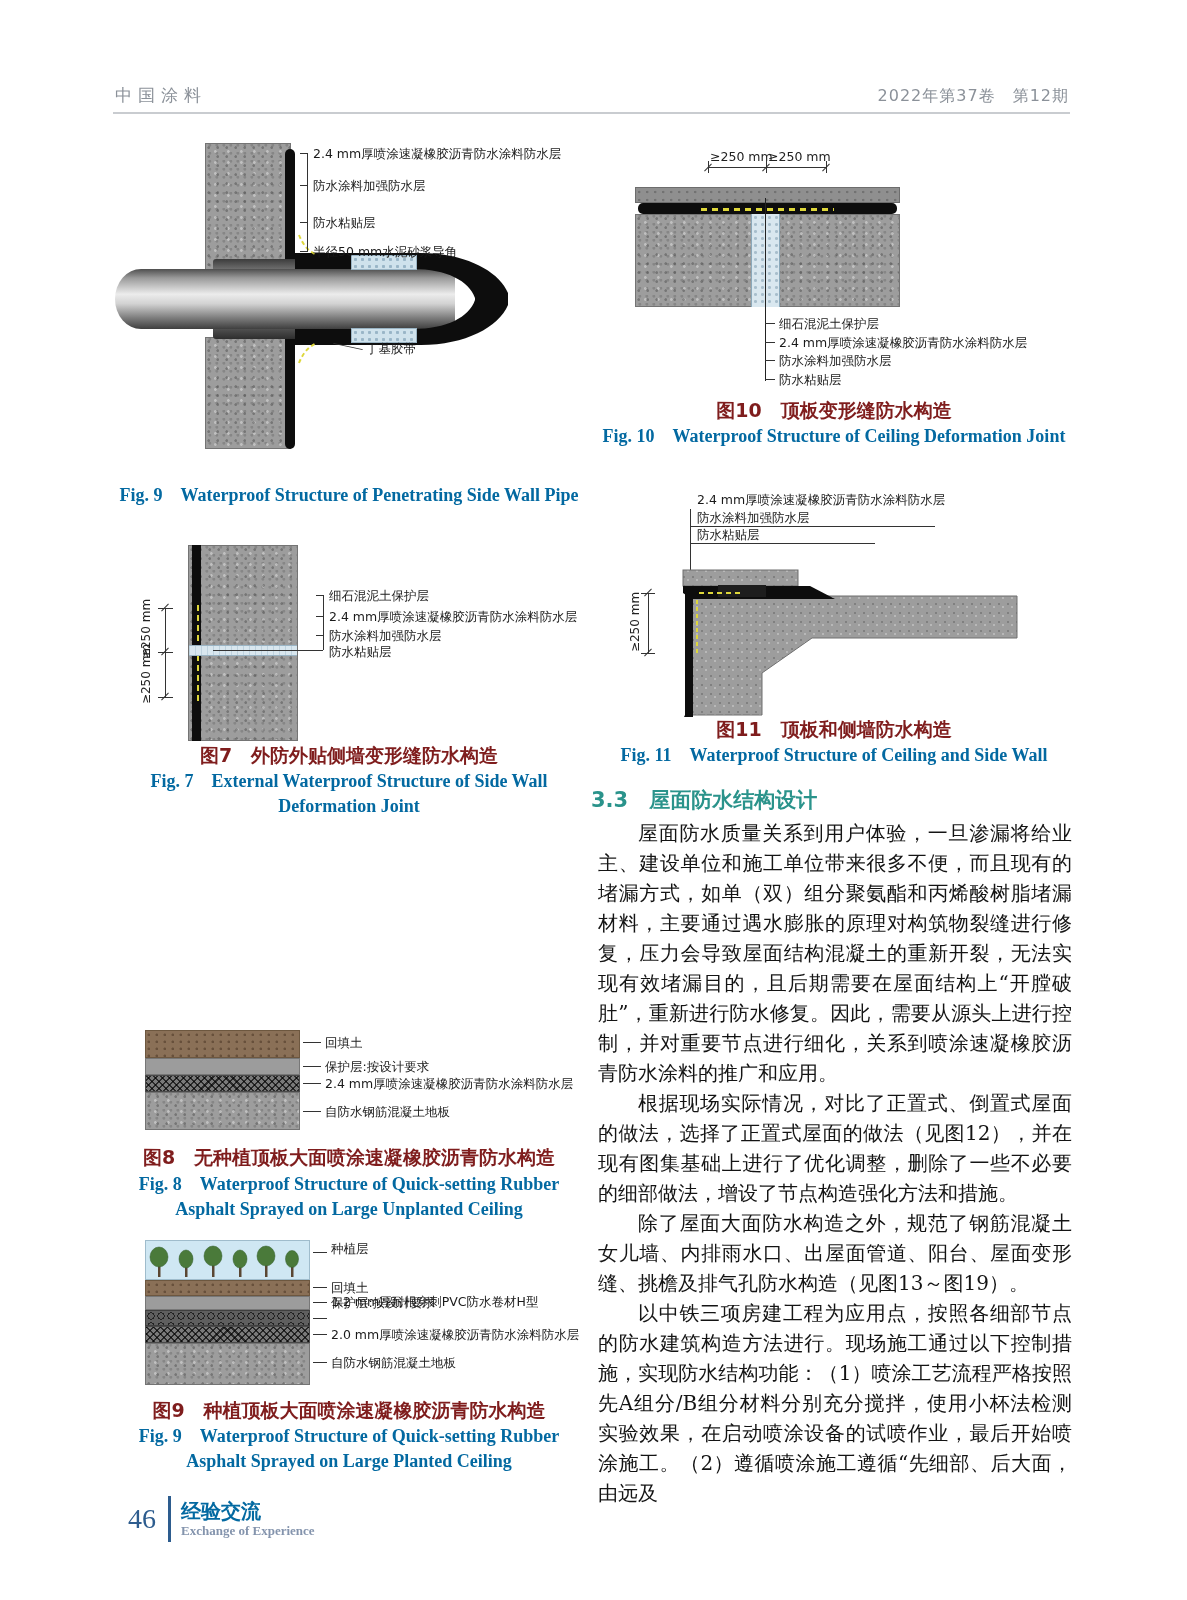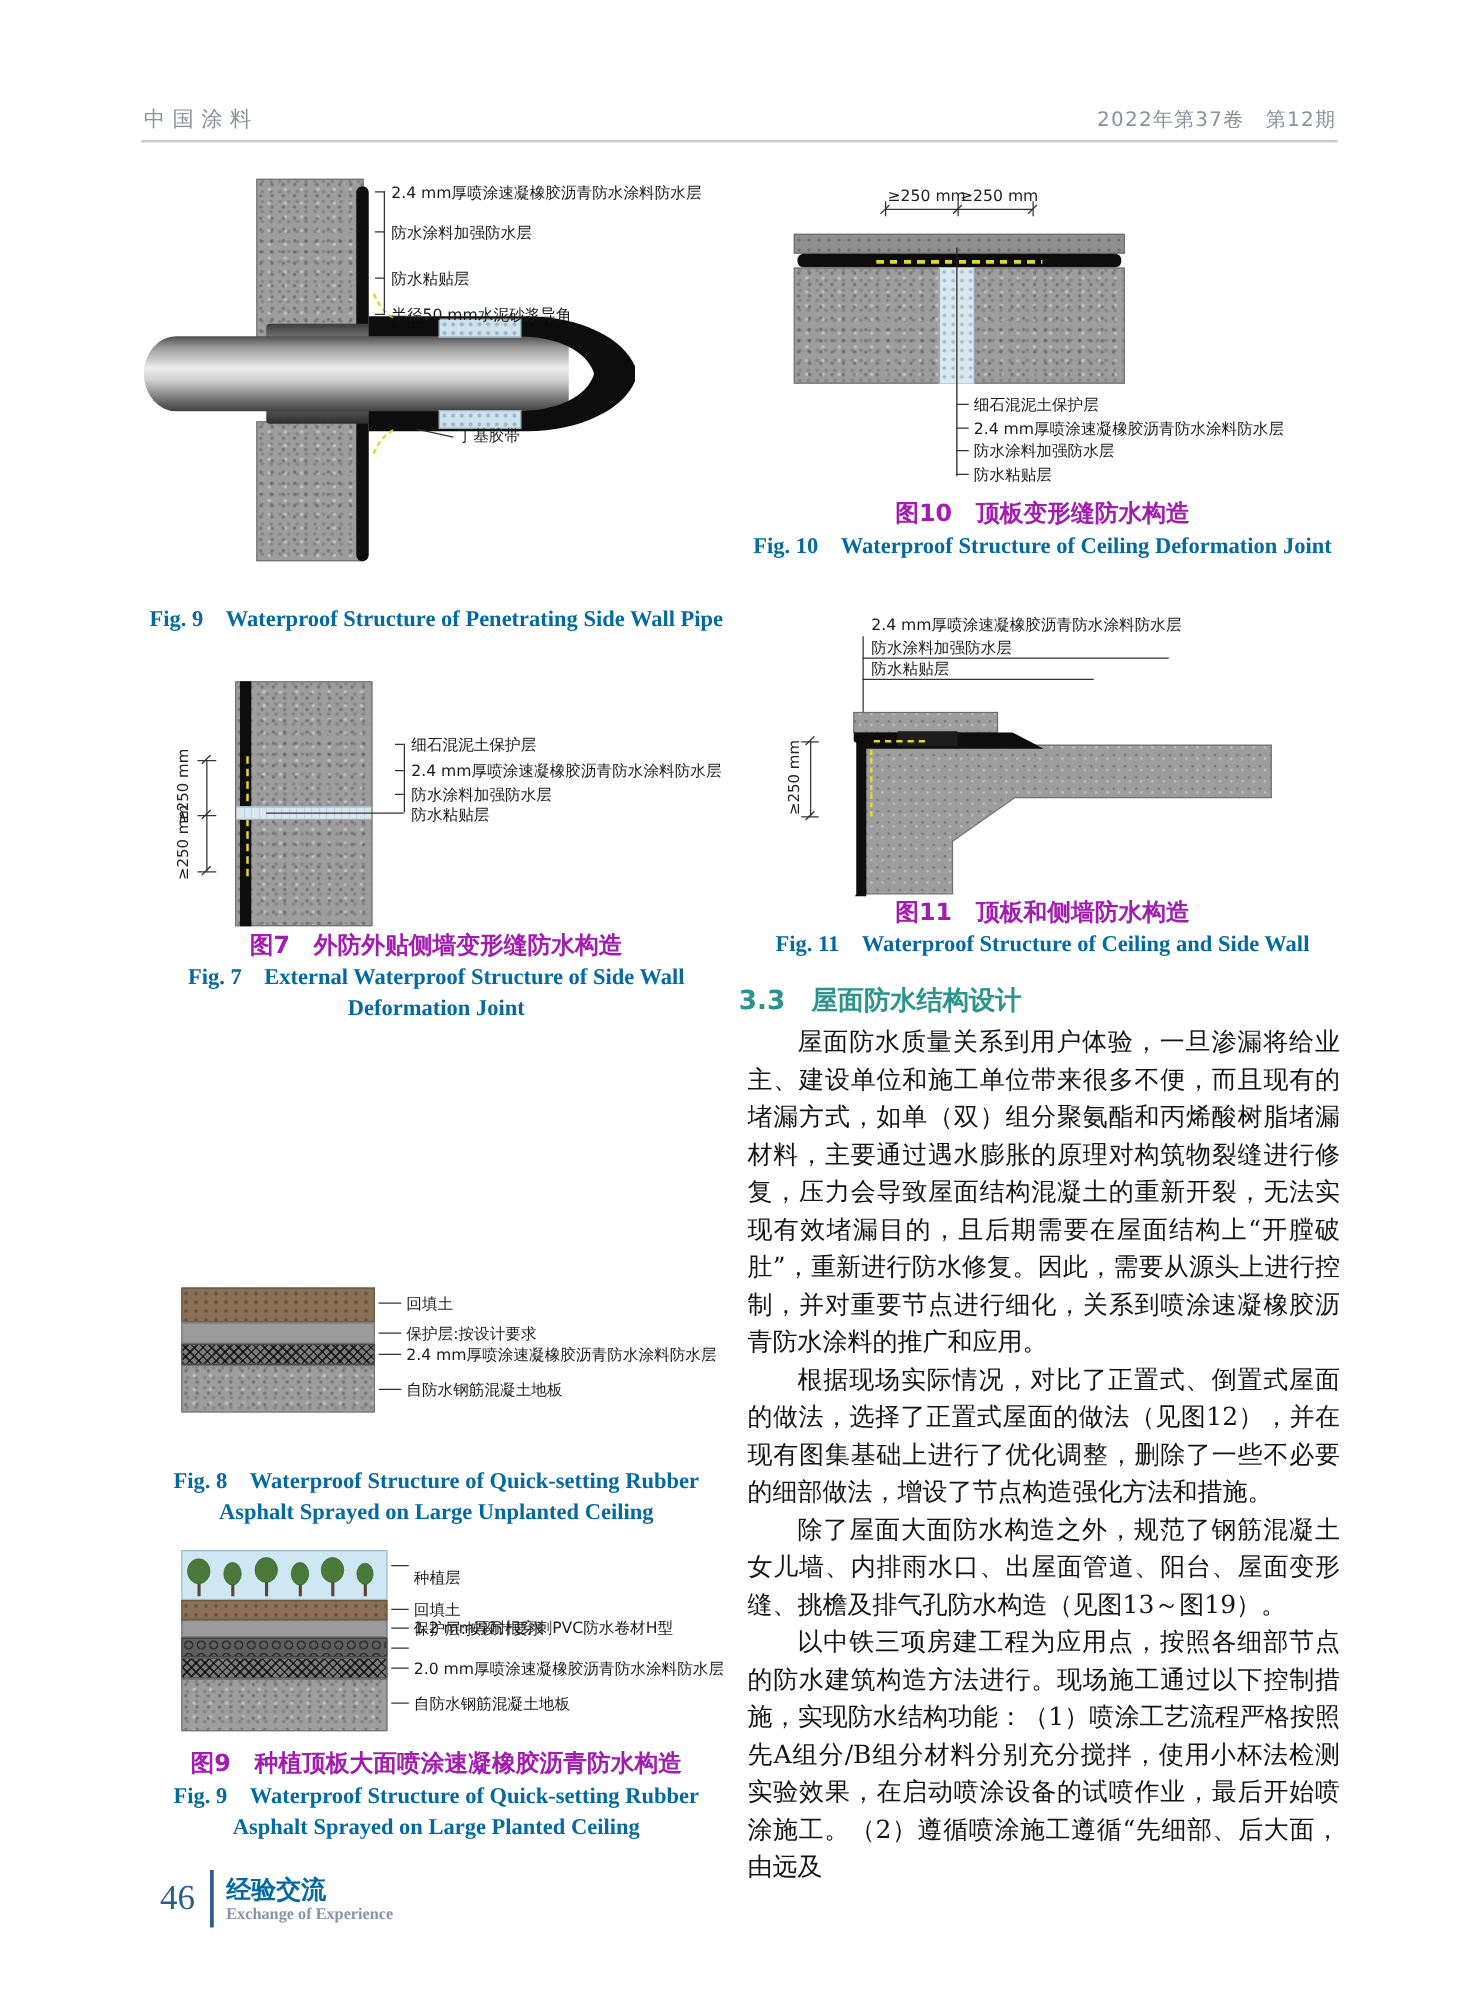--- a/index.html
+++ b/index.html
@@ -75,21 +75,21 @@
   .lv { position:absolute; width:0; border-left:1px solid #333; }
   .lh { position:absolute; height:0; border-top:1px solid #333; }
   .slash { position:absolute; width:10px; height:0; border-top:1.2px solid #333; transform:rotate(-45deg); }
   .dimv { position:absolute; width:80px; text-align:center; font-size:12px; color:#222; transform:rotate(-90deg); white-space:nowrap; }
   .dimh { position:absolute; text-align:center; font-size:12.5px; color:#222; white-space:nowrap; }
   .ydash-v { position:absolute; width:0; border-left:2px dashed #ded73a; }
   .ydash-h { position:absolute; height:3px;
     background-image: repeating-linear-gradient(90deg,#ded73a 0 6px, transparent 6px 11px); }
 
   
-  .cap-zh { position:absolute; width:472px; text-align:center; font-weight:bold; font-size:19px; color:#a21caf;
+  .cap-zh { position:absolute; width:472px; text-align:center; font-weight:bold; font-size:19px; color:#7f1d1d;
     font-family:"DejaVu Sans","Liberation Sans",sans-serif; }
   .cap-en { position:absolute; width:472px; text-align:center; font-weight:bold; font-size:18px; color:#0369a1;
     font-family:"Liberation Serif","DejaVu Serif",serif; line-height:25px; }
 
   
   .sec-head { position:absolute; left:591px; top:786px; width:472px; font-size:21px; font-weight:bold; color:#2a938b; }
   .body-col { position:absolute; font-size:20px; line-height:30px; text-align:justify; color:#141414;
     font-family:"DejaVu Serif","Liberation Serif",serif; }
   .body-col p { text-indent:2em; }
   .body-col p.noindent { text-indent:0; }
@@ -172,20 +172,21 @@
     <div class="abs concrete" style="left:32px; top:70px; width:155px; height:38px;"></div>
     <div class="lh" style="left:190px; top:20px; width:18px;"></div>
     <div class="lh" style="left:190px; top:44px; width:18px;"></div>
     <div class="lh" style="left:190px; top:61px; width:18px;"></div>
     <div class="lh" style="left:190px; top:89px; width:18px;"></div>
     <div class="flabel" style="left:212px; top:13px;">回填土</div>
     <div class="flabel" style="left:212px; top:37px;">保护层:按设计要求</div>
     <div class="flabel" style="left:212px; top:54px;">2.4 mm厚喷涂速凝橡胶沥青防水涂料防水层</div>
     <div class="flabel" style="left:212px; top:82px;">自防水钢筋混凝土地板</div>
   </div>
+  <div class="cap-zh" style="left:113px; top:1145px;">图8　无种植顶板大面喷涂速凝橡胶沥青防水构造</div>
   <div class="cap-en" style="left:113px; top:1172px;">Fig. 8　Waterproof Structure of Quick-setting Rubber Asphalt Sprayed on Large Unplanted Ceiling</div>
 
   <div class="abs" style="left:113px; top:1238px; width:472px; height:160px;">
     <div class="abs sky" style="left:32px; top:2px; width:165px; height:40px;">
       <svg width="163" height="38">
         <g fill="#4a7a3a" stroke="#2f5a26" stroke-width="0.5">
           <rect x="12" y="24" width="2.5" height="12" fill="#5a4632" stroke="none"></rect>
           <ellipse cx="13" cy="16" rx="9" ry="10"></ellipse>
           <rect x="39" y="26" width="2.5" height="10" fill="#5a4632" stroke="none"></rect>
           <ellipse cx="40" cy="18" rx="7" ry="9"></ellipse>
@@ -204,21 +205,21 @@
     <div class="abs graylayer" style="left:32px; top:58px; width:165px; height:14px;"></div>
     <div class="abs pebble-dark" style="left:32px; top:72px; width:165px; height:16px;"></div>
     <div class="abs crosshatch" style="left:32px; top:88px; width:165px; height:17px;"></div>
     <div class="abs concrete" style="left:32px; top:105px; width:165px; height:42px;"></div>
     <div class="lh" style="left:200px; top:14px; width:14px;"></div>
     <div class="lh" style="left:200px; top:49px; width:14px;"></div>
     <div class="lh" style="left:200px; top:64px; width:14px;"></div>
     <div class="lh" style="left:200px; top:80px; width:14px;"></div>
     <div class="lh" style="left:200px; top:96px; width:14px;"></div>
     <div class="lh" style="left:200px; top:124px; width:14px;"></div>
-    <div class="flabel" style="left:218px; top:16px;">种植层</div>
+    <div class="flabel" style="left:218px; top:3px;">种植层</div>
     <div class="flabel" style="left:218px; top:42px;">回填土</div>
     <div class="flabel" style="left:218px; top:57px;">保护层:按设计要求</div>
     <div class="flabel" style="left:218px; top:56px;">1.2 mm厚耐根穿刺PVC防水卷材H型</div>
     <div class="flabel" style="left:218px; top:89px;">2.0 mm厚喷涂速凝橡胶沥青防水涂料防水层</div>
     <div class="flabel" style="left:218px; top:117px;">自防水钢筋混凝土地板</div>
   </div>
   <div class="cap-zh" style="left:113px; top:1398px;">图9　种植顶板大面喷涂速凝橡胶沥青防水构造</div>
   <div class="cap-en" style="left:113px; top:1424px;">Fig. 9　Waterproof Structure of Quick-setting Rubber Asphalt Sprayed on Large Planted Ceiling</div>
 
   <div class="abs" style="left:598px; top:143px; width:472px; height:253px;">

